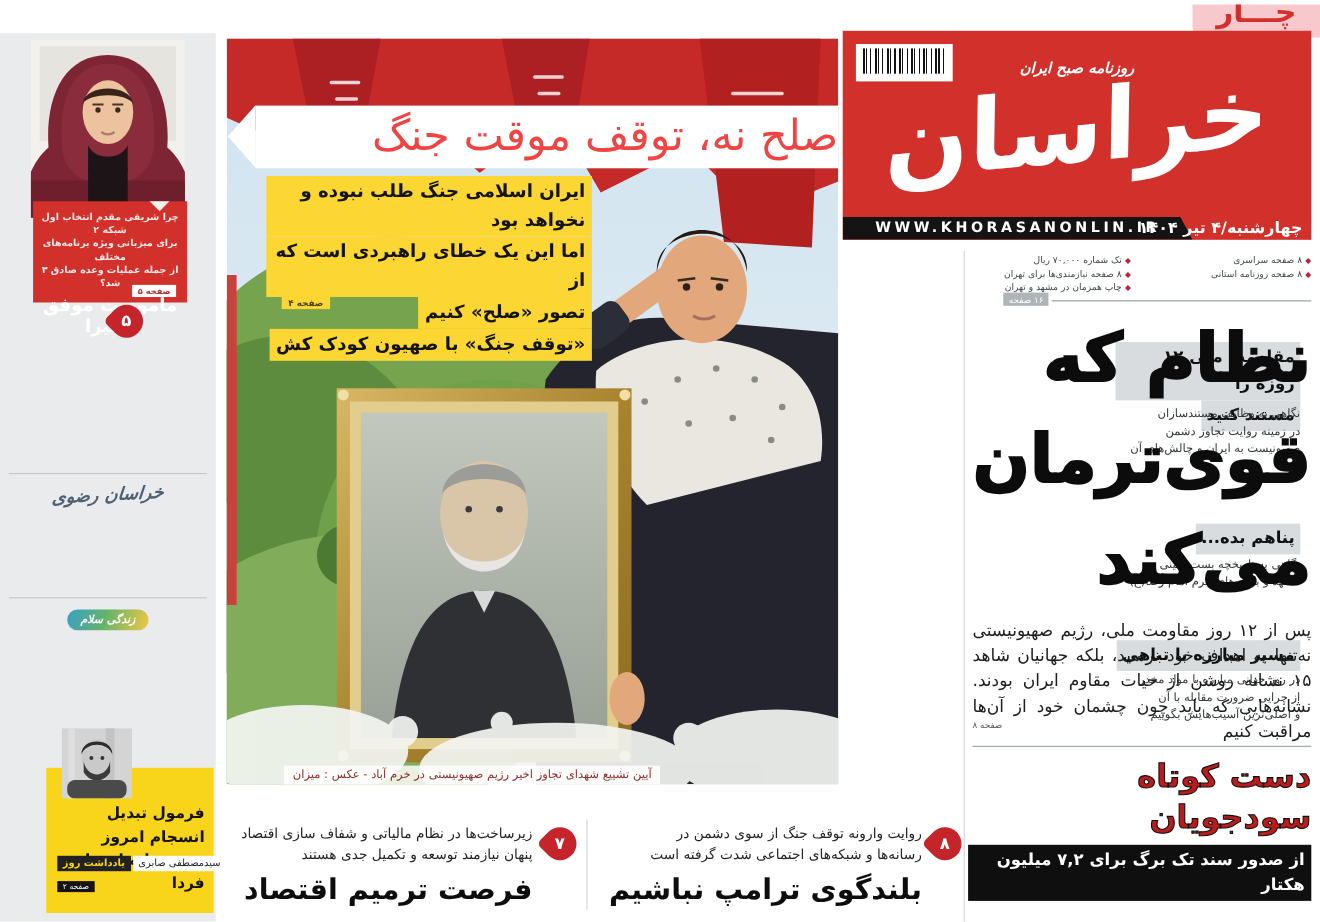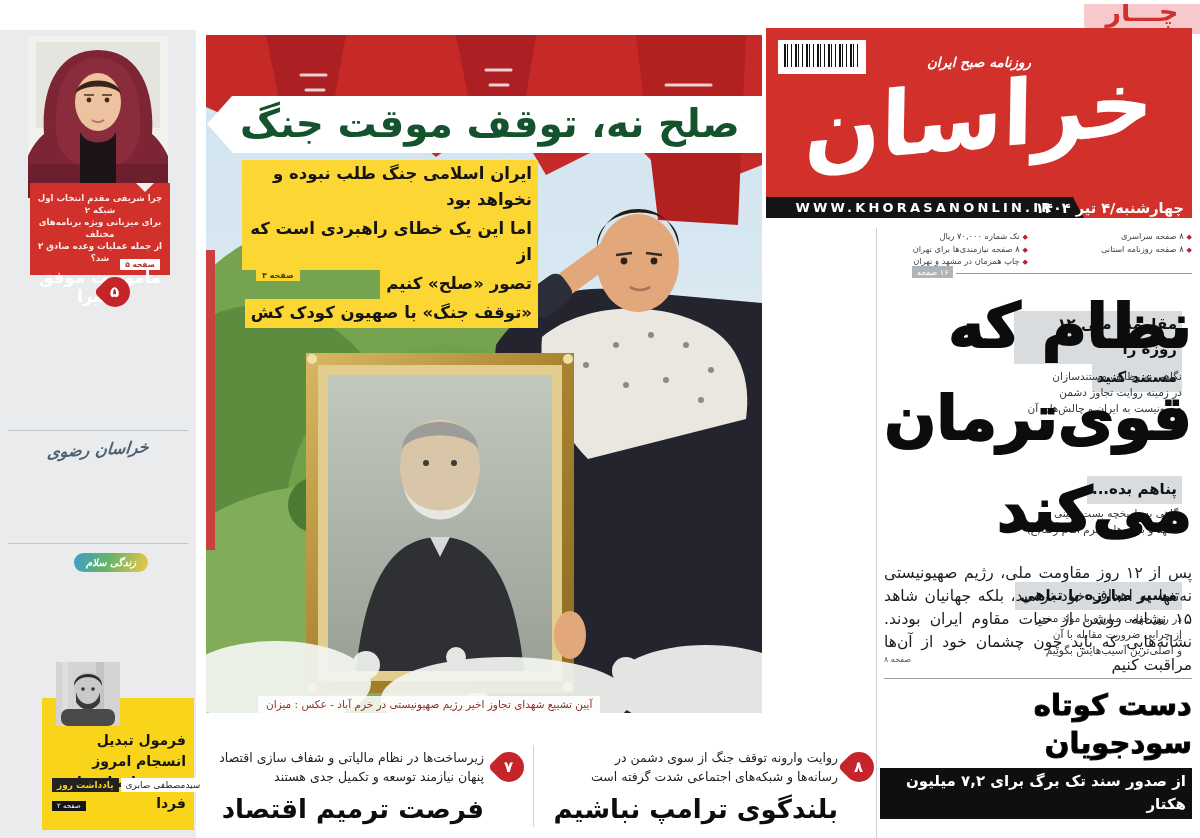--- a/index.html
+++ b/index.html
@@ -20,37 +20,37 @@
   .badge { width:30px; height:30px; background:#c5242b; transform:rotate(45deg); border-radius:50% 50% 50% 5px;
       display:flex; align-items:center; justify-content:center; }
   .badge span { transform:rotate(-45deg); color:#fff; font-weight:bold; font-size:15px; }
   .b5 { left:100px; top:277px; }
   .hl { background:#d9dcde; padding:1px 5px 2px; display:inline-block; color:#101010; }
   .sb-head { right:18px; width:168px; text-align:right; font-weight:bold; font-size:15px; line-height:25px; }
   .sb-sub { right:18px; width:168px; text-align:right; font-size:10.5px; line-height:16px; color:#33383c; }
   .sb-div { left:8px; width:180px; border-top:1px solid #c2c6c9; }
   .razavi { left:0; top:440px; width:196px; text-align:center; font-size:16px; font-style:italic; font-weight:bold;
       color:#4e6172; transform:skewX(-8deg) rotate(-3deg); }
-  .zendegi { left:48px; top:551px; width:100px; text-align:right; }
+  .zendegi { left:48px; top:551px; width:100px; text-align:center; }
   .zendegi span { display:inline-block; padding:4px 12px; border-radius:14px; color:#fff; font-size:10px;
       font-weight:bold; font-style:italic; background:linear-gradient(110deg,#3aa0c9 0%,#62b36a 45%,#f3c844 100%); }
   .note-box { left:42px; top:698px; width:152px; height:132px; background:#f8d41b; }
   .note-portrait { left:56px; top:662px; width:64px; height:64px; }
   .note-head { position:absolute; top:32px; right:8px; left:6px; font-weight:bold; font-size:14px; line-height:21px; color:#151515; }
   .note-tagrow { position:absolute; top:80px; left:10px; right:8px; display:flex; flex-direction:row; direction:ltr; gap:2px; }
   .note-tag { background:#222; color:#f8d41b; font-size:9px; padding:2px 5px; font-weight:bold; white-space:nowrap; }
   .note-author { background:#fff; color:#222; font-size:9px; padding:2px 5px; white-space:nowrap; }
   .note-ptag { position:absolute; top:103px; left:10px; background:#141414; color:#fff; font-size:7px; padding:1px 5px; }
 
   
   .photo-wrap { left:206px; top:35px; width:556px; height:678px; }
   .lead-band { left:232px; top:96px; width:530px; height:57px; background:#fff; }
   .lead-band:before { content:""; position:absolute; left:-25px; top:0; width:0; height:0;
       border-top:28.5px solid transparent; border-bottom:28.5px solid transparent; border-right:25px solid #fff; }
-  .lead-band .txt { font-size:39px; font-weight:bold; line-height:56px; color:#14532d; text-align:left; padding-left:8px; white-space:nowrap; letter-spacing:-1px; }
+  .lead-band .txt { font-size:39px; font-weight:normal; line-height:56px; color:#ef4444; text-align:right; padding-left:8px; white-space:nowrap; letter-spacing:-1px; }
   .lead-lines { left:228px; top:160px; width:310px; text-align:right; }
   .yline { line-height:26px; }
   .yline span { background:#fcd733; font-size:16.5px; font-weight:bold; padding:1px 6px 2px; display:inline-block; color:#141414; letter-spacing:-.3px;margin-left:14px; }
   .lead-ptag { left:256px; top:270px; background:#fcd733; font-size:8px; padding:1px 6px; color:#4c3d00; font-weight:bold; }
   .caption { left:258px; top:696px; height:17px; background:rgba(255,255,255,.83); color:#8e2f2a;
       font-size:10.5px; line-height:17px; padding:0 8px; white-space:nowrap; }
 
   
   .art { text-align:right; }
   .art .sub { font-size:12.5px; line-height:19px; color:#222; }
@@ -85,21 +85,21 @@
   .pages-rule { left:956px; top:273px; width:236px; border-top:1px solid #8f9699; }
   .pages-tag { left:912px; top:266px; background:#aeb4b8; color:#fff; font-size:8px; padding:1.5px 5px; }
 
   .main-head { left:880px; top:280px; width:312px; text-align:right; }
   .main-head div { font-size:61px; font-weight:bold; color:#0c0c0c; line-height:92px; white-space:nowrap;
       -webkit-text-stroke:2px #0c0c0c; letter-spacing:-2px; }
   .main-body { left:884px; top:562px; width:308px; font-size:15.5px; line-height:23px; color:#1c1c1c; text-align:justify; }
   .main-ptag { left:884px; top:655px; font-size:8px; color:#555; }
   .rule2 { left:884px; top:678px; width:308px; border-top:1px solid #9aa0a3; }
   .lands-head { left:880px; top:686px; width:312px; text-align:right; }
-  .lands-head div { font-size:29px; font-weight:bold; line-height:38px; color:#000000; -webkit-text-stroke:1px #0d0d0d; letter-spacing:-.5px; }
+  .lands-head div { font-size:29px; font-weight:bold; line-height:38px; color:#b91c1c; -webkit-text-stroke:1px #0d0d0d; letter-spacing:-.5px; }
   .lands-sub { left:880px; top:768px; width:312px; text-align:right; }
   .lands-sub .row { line-height:23px; }
   .lands-sub span { background:#0f0f0f; color:#fff; font-size:15px; font-weight:bold; padding:2px 6px 3px; display:inline-block; letter-spacing:-.3px; }
 </style>
 </head>
 <body>
 
 <div id="page">
 
   <div class="abs sidebar-bg"></div>

